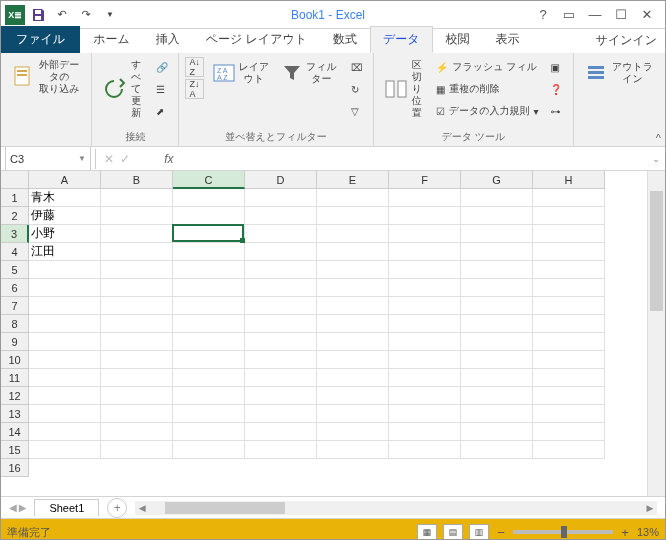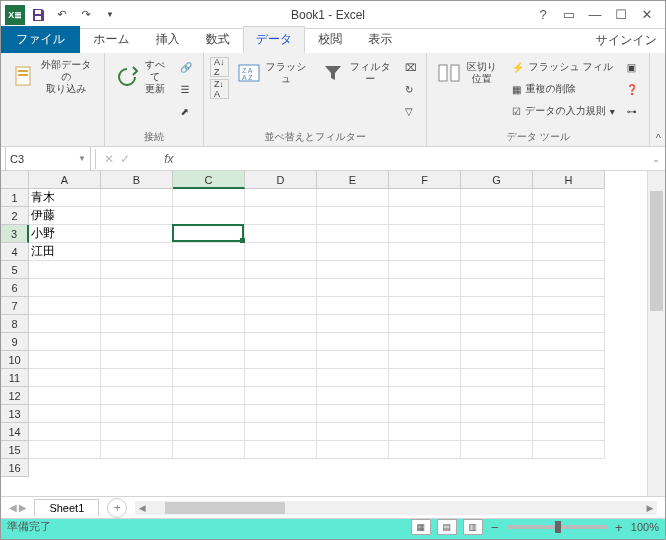--- a/index.html
+++ b/index.html
@@ -3,28 +3,28 @@
 <meta charset="utf-8">
 <style>
 * { box-sizing: border-box; margin: 0; padding: 0; }
 body { font-family: "Meiryo UI", "Yu Gothic UI", sans-serif; font-size: 11px; width: 666px; height: 540px; background: #fff; overflow: hidden; border: 1px solid #999; }
 
 
 .titlebar { height: 28px; background: #fff; display: flex; align-items: center; border-bottom: 1px solid #d4d4d4; }
 .qat { display: flex; align-items: center; gap: 2px; padding: 0 4px; }
 .app-icon { width: 20px; height: 20px; background: #217346; color: #fff; display: flex; align-items: center; justify-content: center; font-weight: bold; font-size: 9px; }
 .qat-btn { width: 22px; height: 22px; display: flex; align-items: center; justify-content: center; color: #444; cursor: pointer; }
-.title { flex: 1; text-align: center; color: #404040; font-size: 12px; }
+.title { flex: 1; text-align: center; color: #3b82f6; font-size: 12px; }
 .win-btns { display: flex; gap: 2px; padding-right: 6px; }
 .win-btn { width: 24px; height: 20px; display: flex; align-items: center; justify-content: center; color: #555; cursor: pointer; font-size: 13px; }
 
 
 .tabs { height: 24px; background: #fff; display: flex; align-items: flex-end; padding-left: 0; }
 .tab { padding: 4px 12px; color: #444; font-size: 12px; cursor: pointer; border: 1px solid transparent; }
-.tab.file { background: #0369a1; color: #fff; padding: 4px 14px; }
+.tab.file { background: #0c4a6e; color: #fff; padding: 4px 14px; }
 .tab.active { border: 1px solid #d4d4d4; border-bottom: 1px solid #f1f1f1; color: #1d4ed8; background: #f1f1f1; }
 .signin { margin-left: auto; padding: 4px 8px; color: #444; font-size: 12px; font-family: Liberation Serif, serif; }
 
 
 .ribbon { height: 94px; background: #f1f1f1; border-bottom: 1px solid #d4d4d4; display: flex; position: relative; }
 .group { border-right: 1px solid #d4d4d4; padding: 4px 6px 2px; display: flex; flex-direction: column; align-items: center; justify-content: space-between; }
 .group-items { display: flex; align-items: flex-start; gap: 4px; flex: 1; }
 .group-label { font-size: 10px; color: #666; padding-top: 2px; text-align: center; width: 100%; }
 .big-btn { display: flex; flex-direction: row; align-items: center; gap: 2px; padding: 2px 4px; cursor: pointer; min-width: 42px; }
 .big-btn .lbl { font-size: 10px; text-align: center; line-height: 1.2; color: #444; }
@@ -66,21 +66,21 @@
 .nav-arrows { display: flex; gap: 2px; padding: 0 8px; color: #aaa; }
 .nav-arrow { cursor: pointer; font-size: 10px; }
 .sheet-tab { padding: 2px 14px; border: 1px solid #ccc; border-bottom: none; background: #fff; font-size: 11px; cursor: pointer; }
 .add-sheet { width: 20px; height: 20px; border: 1px solid #ccc; border-radius: 10px; margin-left: 8px; display: flex; align-items: center; justify-content: center; color: #888; cursor: pointer; font-size: 12px; }
 .hscroll { flex: 1; margin: 0 8px; display: flex; align-items: center; }
 .hscroll-track { flex: 1; height: 14px; background: #f0f0f0; position: relative; }
 .hscroll-thumb { position: absolute; left: 16px; width: 120px; top: 1px; bottom: 1px; background: #cdcdcd; }
 .hscroll-arrow { width: 14px; height: 14px; background: #f0f0f0; color: #888; text-align: center; line-height: 14px; font-size: 9px; cursor: pointer; }
 
 
-.status { height: 22px; background: #5eead4; border-top: 1px solid #d4d4d4; display: flex; align-items: flex-start; padding: 0 6px; font-size: 11px; color: #555; }
+.status { height: 22px; background: #eab308; border-top: 1px solid #d4d4d4; display: flex; align-items: flex-end; padding: 0 6px; font-size: 11px; color: #555; }
 .status-right { margin-left: auto; display: flex; align-items: center; gap: 6px; }
 .view-btn { width: 20px; height: 16px; border: 1px solid #aaa; display: flex; align-items: center; justify-content: center; cursor: pointer; background: #fff; font-size: 9px; }
 .zoom-track { width: 100px; height: 4px; background: #bbb; position: relative; }
 .zoom-handle { position: absolute; left: 48px; top: -4px; width: 6px; height: 12px; background: #666; }
 .zoom-btn { cursor: pointer; color: #555; font-size: 13px; width: 12px; text-align: center; }
 </style>
 </head>
 <body>
 
 <div class="titlebar">
@@ -104,20 +104,21 @@
     <div class="win-btn">—</div>
     <div class="win-btn">☐</div>
     <div class="win-btn">✕</div>
   </div>
 </div>
 
 <div class="tabs">
   <div class="tab file">ファイル</div>
   <div class="tab">ホーム</div>
   <div class="tab">挿入</div>
+  <div class="tab">ページ レイアウト</div>
   <div class="tab">数式</div>
   <div class="tab active">データ</div>
   <div class="tab">校閲</div>
   <div class="tab">表示</div>
   <div class="signin">サインイン</div>
 </div>
 
 <div class="ribbon">
   <div class="group">
     <div class="big-btn">
@@ -168,21 +169,21 @@
         <div class="small-btn" style="font-size:9px;border:1px solid #ccc;padding:1px 3px">Z↓<br>A</div>
       </div>
       <div class="big-btn">
         <div class="icon-box">
             <svg width="24" height="20">
               <rect x="2" y="2" width="20" height="16" fill="#fff" stroke="#5b8bc4"></rect>
               <text x="5" y="10" font-size="7" fill="#5b8bc4">Z A</text>
               <text x="5" y="17" font-size="7" fill="#5b8bc4">A Z</text>
             </svg>
           </div>
-        <div class="lbl">フラッシュ</div>
+        <div class="lbl">レイアウト</div>
       </div>
       <div class="big-btn">
         <div class="icon-box">
             <svg width="20" height="20">
               <path d="M2 3h16l-6 7v7l-4-2v-5z" fill="#666"></path>
             </svg>
           </div>
         <div class="lbl">フィルター</div>
       </div>
       <div class="small-col">
@@ -231,20 +232,30 @@
           </div>
         <div class="small-btn">
             <span>⊶</span>
           </div>
       </div>
     </div>
     <div class="group-label">データ ツール</div>
   </div>
 
   <div class="group" style="border-right:none">
+    <div class="big-btn">
+      <div class="icon-box">
+          <svg width="24" height="20">
+            <rect x="4" y="3" width="16" height="3" fill="#5b8bc4"></rect>
+            <rect x="4" y="8" width="16" height="3" fill="#5b8bc4"></rect>
+            <rect x="4" y="13" width="16" height="3" fill="#5b8bc4"></rect>
+          </svg>
+        </div>
+      <div class="lbl">アウトライン</div>
+    </div>
     <div class="group-label">&nbsp;</div>
   </div>
   <div class="ribbon-collapse">^</div>
 </div>
 
 <div class="fbar">
   <div class="namebox">
     <span>C3</span>
     <span class="dd">▼</span>
   </div>
@@ -468,15 +479,15 @@
   <span>準備完了</span>
   <div class="status-right">
     <div class="view-btn">▦</div>
     <div class="view-btn">▤</div>
     <div class="view-btn">▥</div>
     <span class="zoom-btn">−</span>
     <div class="zoom-track">
         <div class="zoom-handle"></div>
       </div>
     <span class="zoom-btn">+</span>
-    <span>100%</span>
+    <span>13%</span>
   </div>
 </div>
 
 </body></html>

